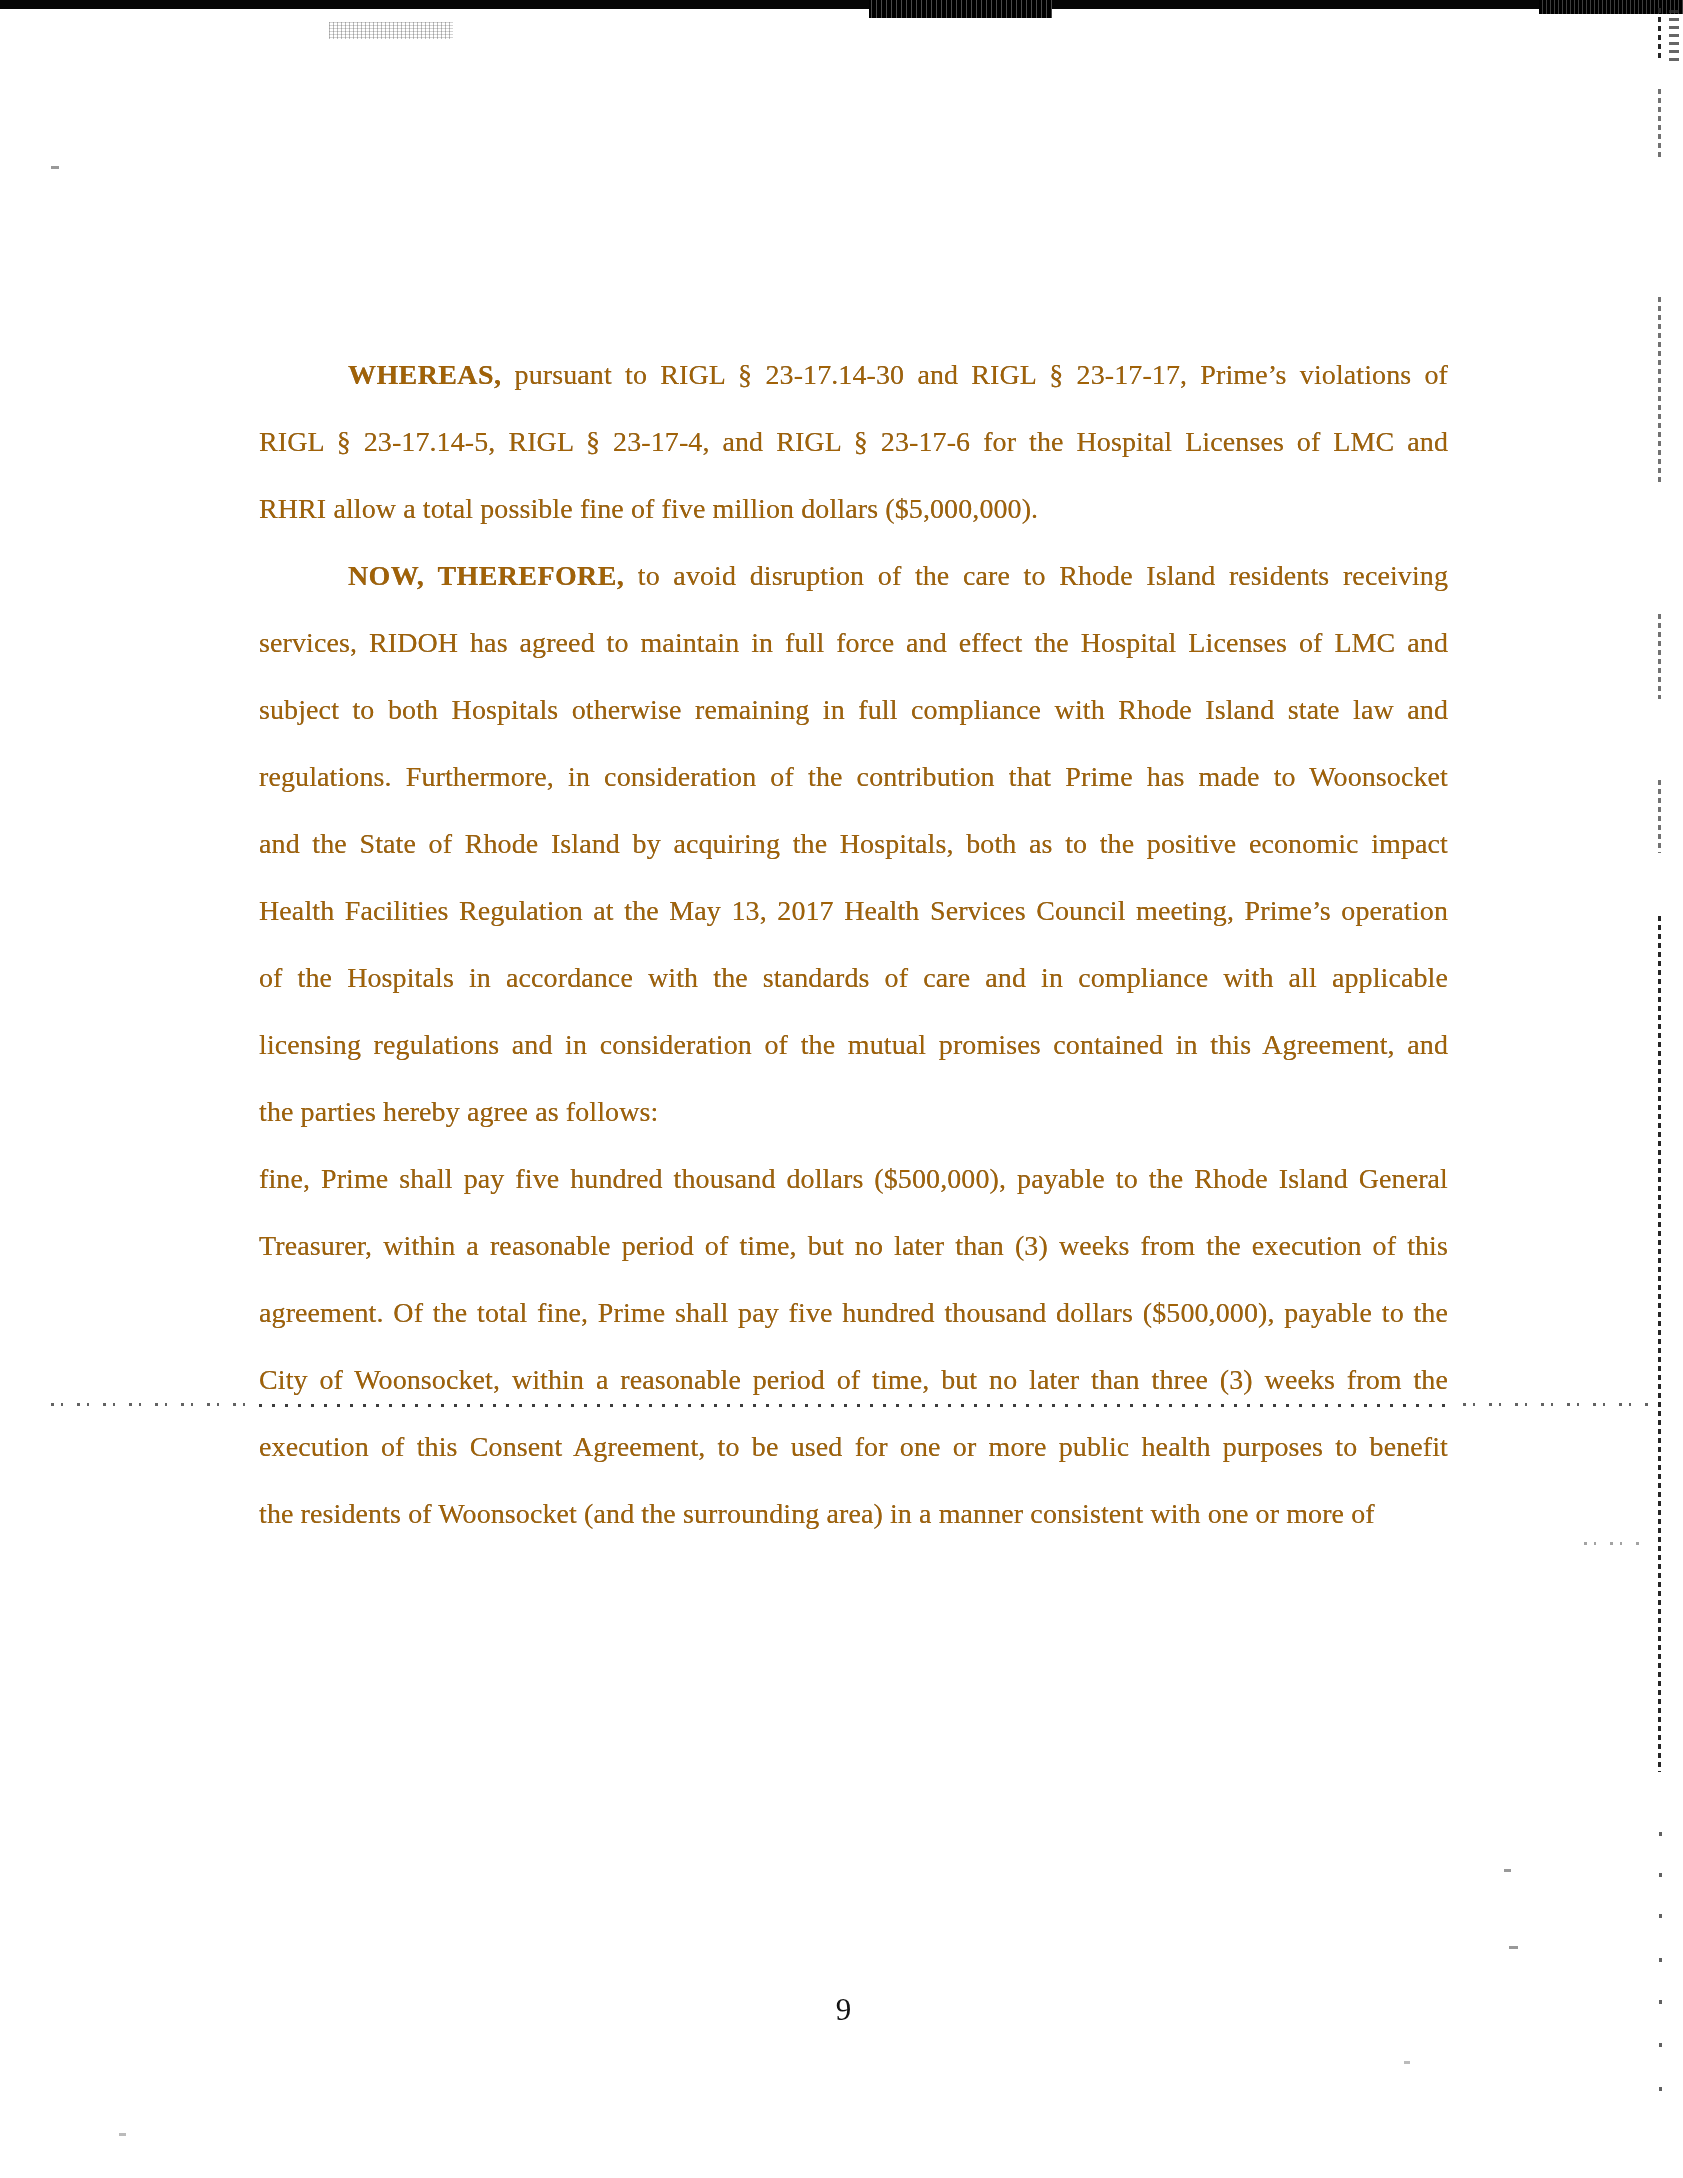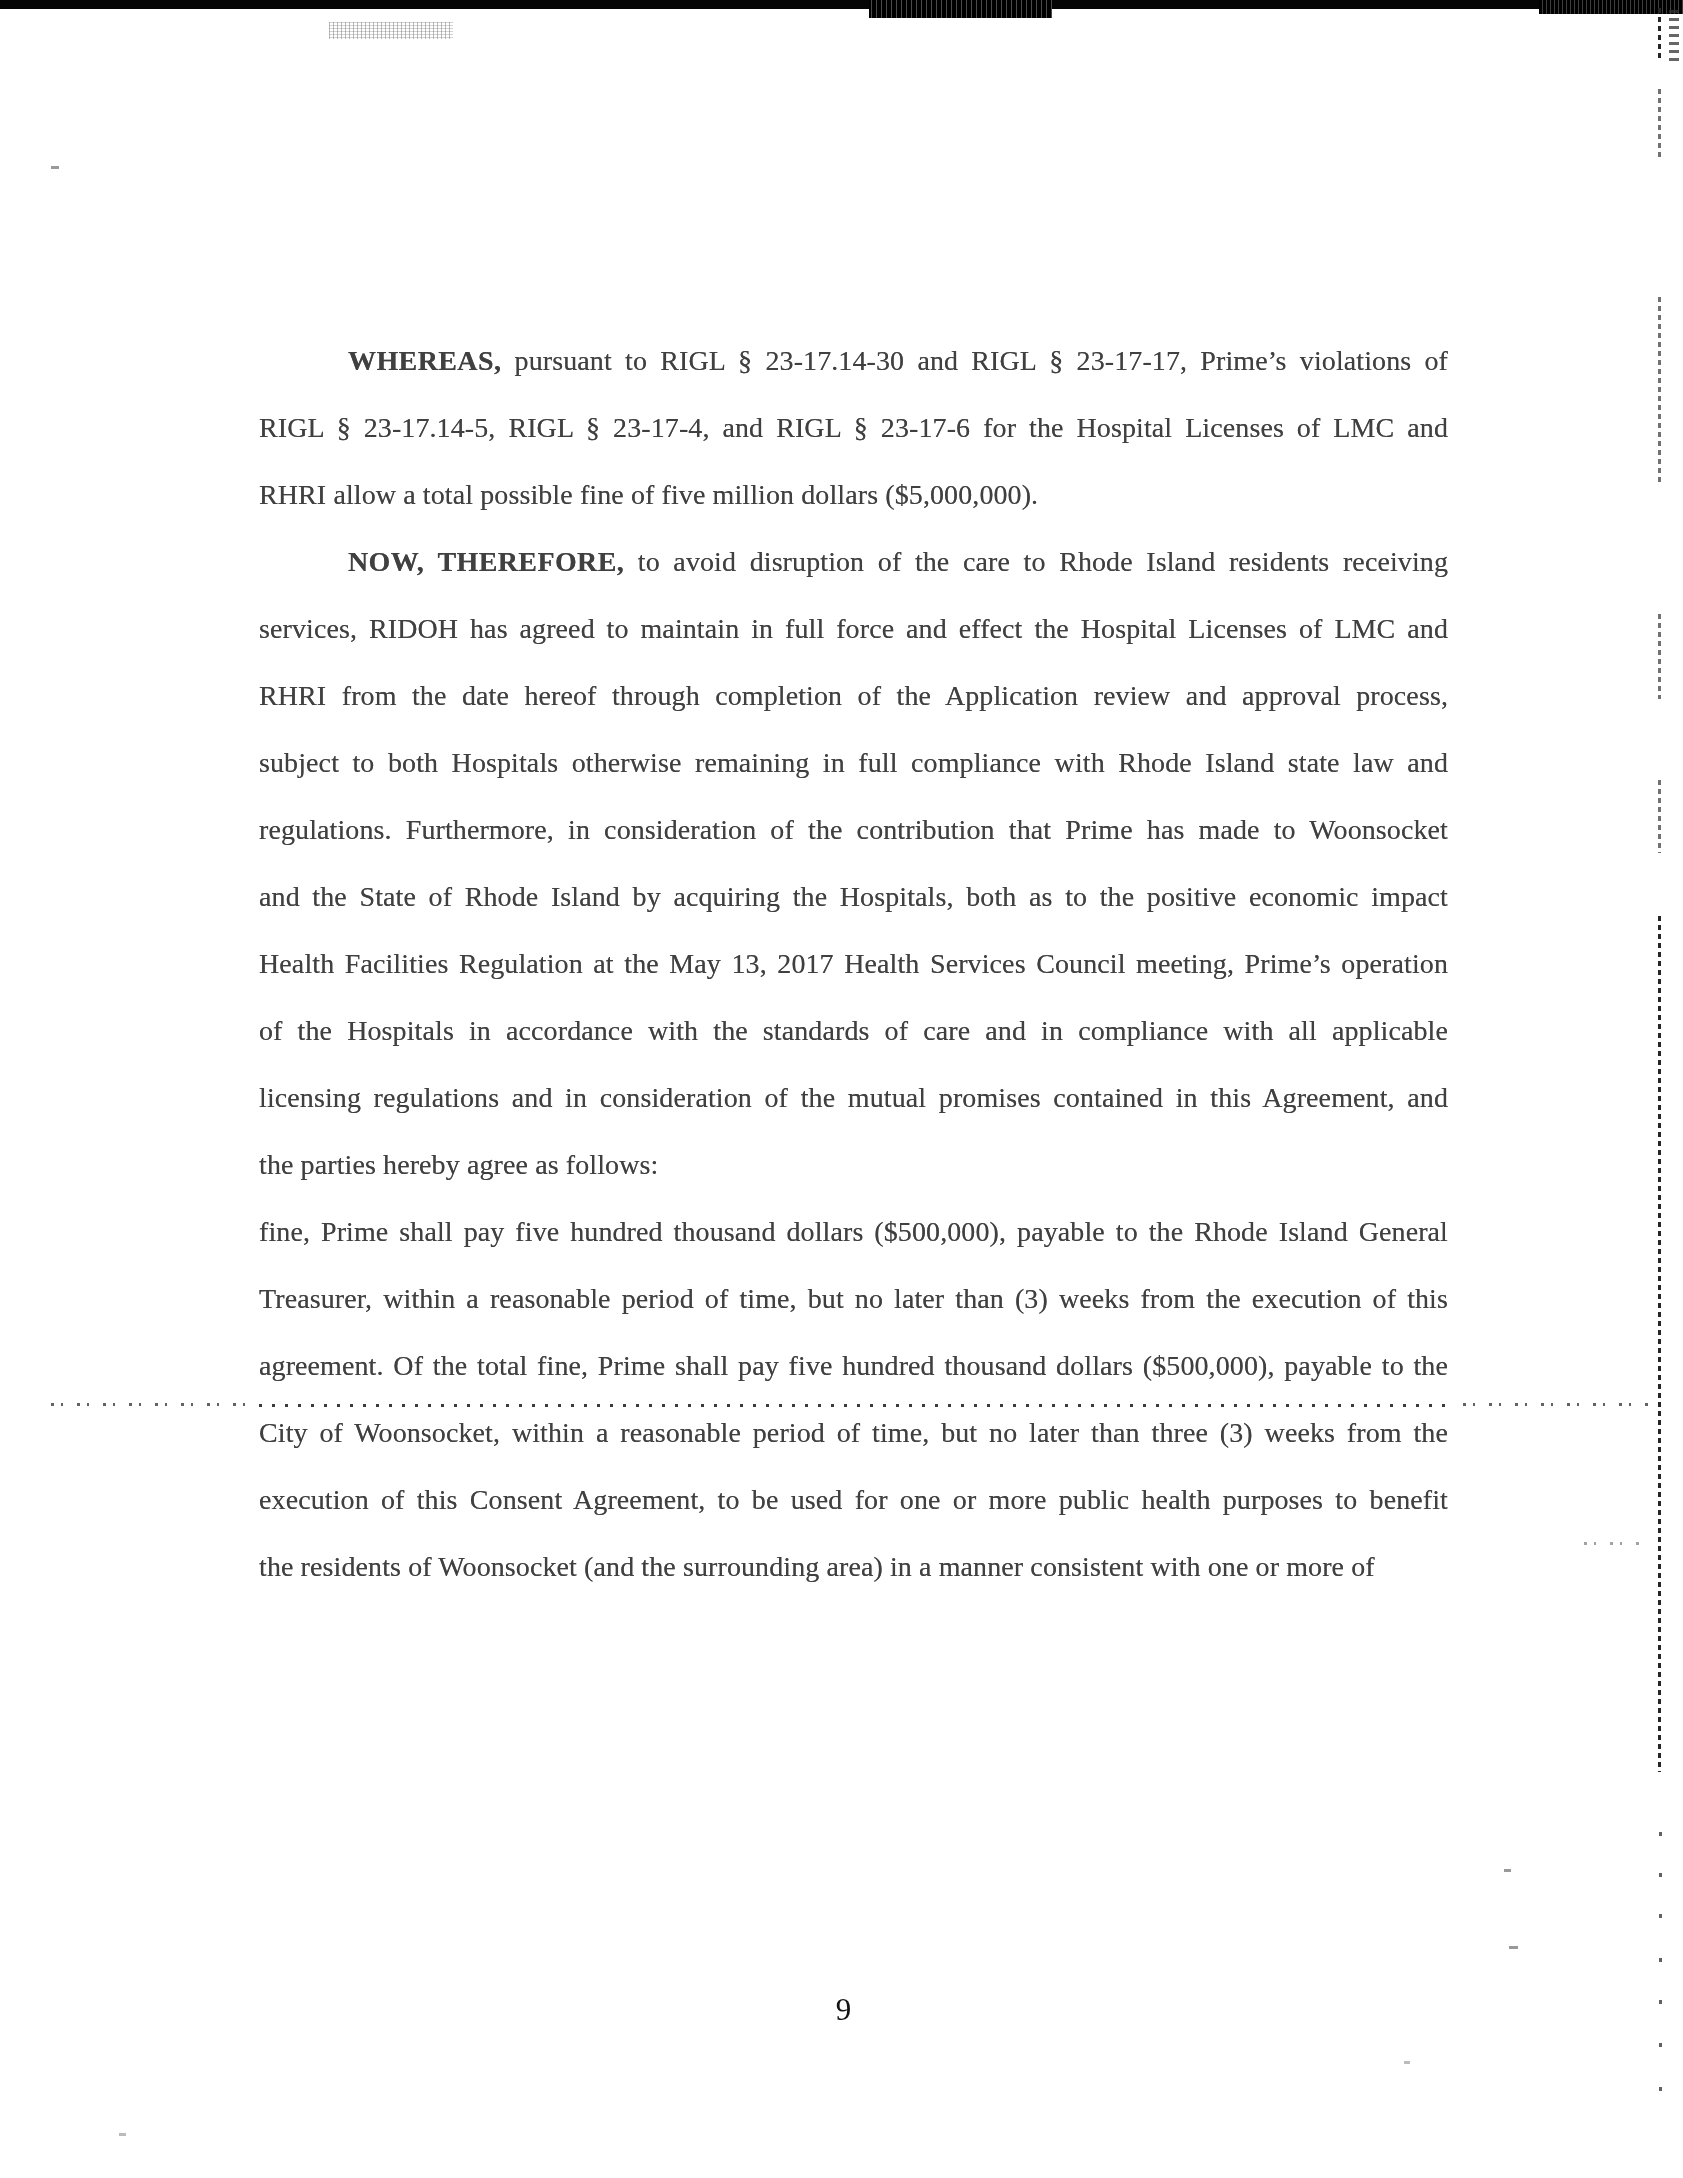--- a/index.html
+++ b/index.html
@@ -13,27 +13,27 @@
     height: 2178px;
     background: #ffffff;
     overflow: hidden;
     font-family: "Liberation Serif", "DejaVu Serif", serif;
     color: #141414;
   }
 
   
   .doc-body {
     position: absolute;
-    top: 327px;
+    top: 341px;
     left: 259px;
     width: 1189px;
     font-size: 28px;
     line-height: 67px;
     letter-spacing: 0.1px;
-    color: #404040;
+    color: #a16207;
     text-shadow: 0 0 0.6px rgba(20,20,20,0.55);
   }
   .paragraph { margin: 0; }
   .line {
     text-align: justify;
     text-align-last: justify;
     overflow: hidden;
     white-space: normal;
   }
   .line.last { text-align-last: left; }
@@ -134,21 +134,20 @@
 
   <div class="doc-body">
       <div class="paragraph">
         <div class="line indent"><b>WHEREAS,</b><span> pursuant to RIGL § 23-17.14-30 and RIGL § 23-17-17, Prime’s violations of</span></div>
         <div class="line"><span>RIGL § 23-17.14-5, RIGL § 23-17-4, and RIGL § 23-17-6 for the Hospital Licenses of LMC and</span></div>
         <div class="line last"><span>RHRI allow a total possible fine of five million dollars ($5,000,000).</span></div>
       </div>
       <div class="paragraph">
         <div class="line indent"><b>NOW, THEREFORE,</b><span> to avoid disruption of the care to Rhode Island residents receiving</span></div>
         <div class="line"><span>services, RIDOH has agreed to maintain in full force and effect the Hospital Licenses of LMC and</span></div>
-        <div class="line"><span>RHRI from the date hereof through completion of the Application review and approval process,</span></div>
         <div class="line"><span>subject to both Hospitals otherwise remaining in full compliance with Rhode Island state law and</span></div>
         <div class="line"><span>regulations. Furthermore, in consideration of the contribution that Prime has made to Woonsocket</span></div>
         <div class="line"><span>and the State of Rhode Island by acquiring the Hospitals, both as to the positive economic impact</span></div>
         <div class="line"><span>Health Facilities Regulation at the May 13, 2017 Health Services Council meeting, Prime’s operation</span></div>
         <div class="line"><span>of the Hospitals in accordance with the standards of care and in compliance with all applicable</span></div>
         <div class="line"><span>licensing regulations and in consideration of the mutual promises contained in this Agreement, and</span></div>
         <div class="line last"><span>the parties hereby agree as follows:</span></div>
       </div>
       <div class="paragraph">
         <div class="line"><span>fine, Prime shall pay five hundred thousand dollars ($500,000), payable to the Rhode Island General</span></div>

